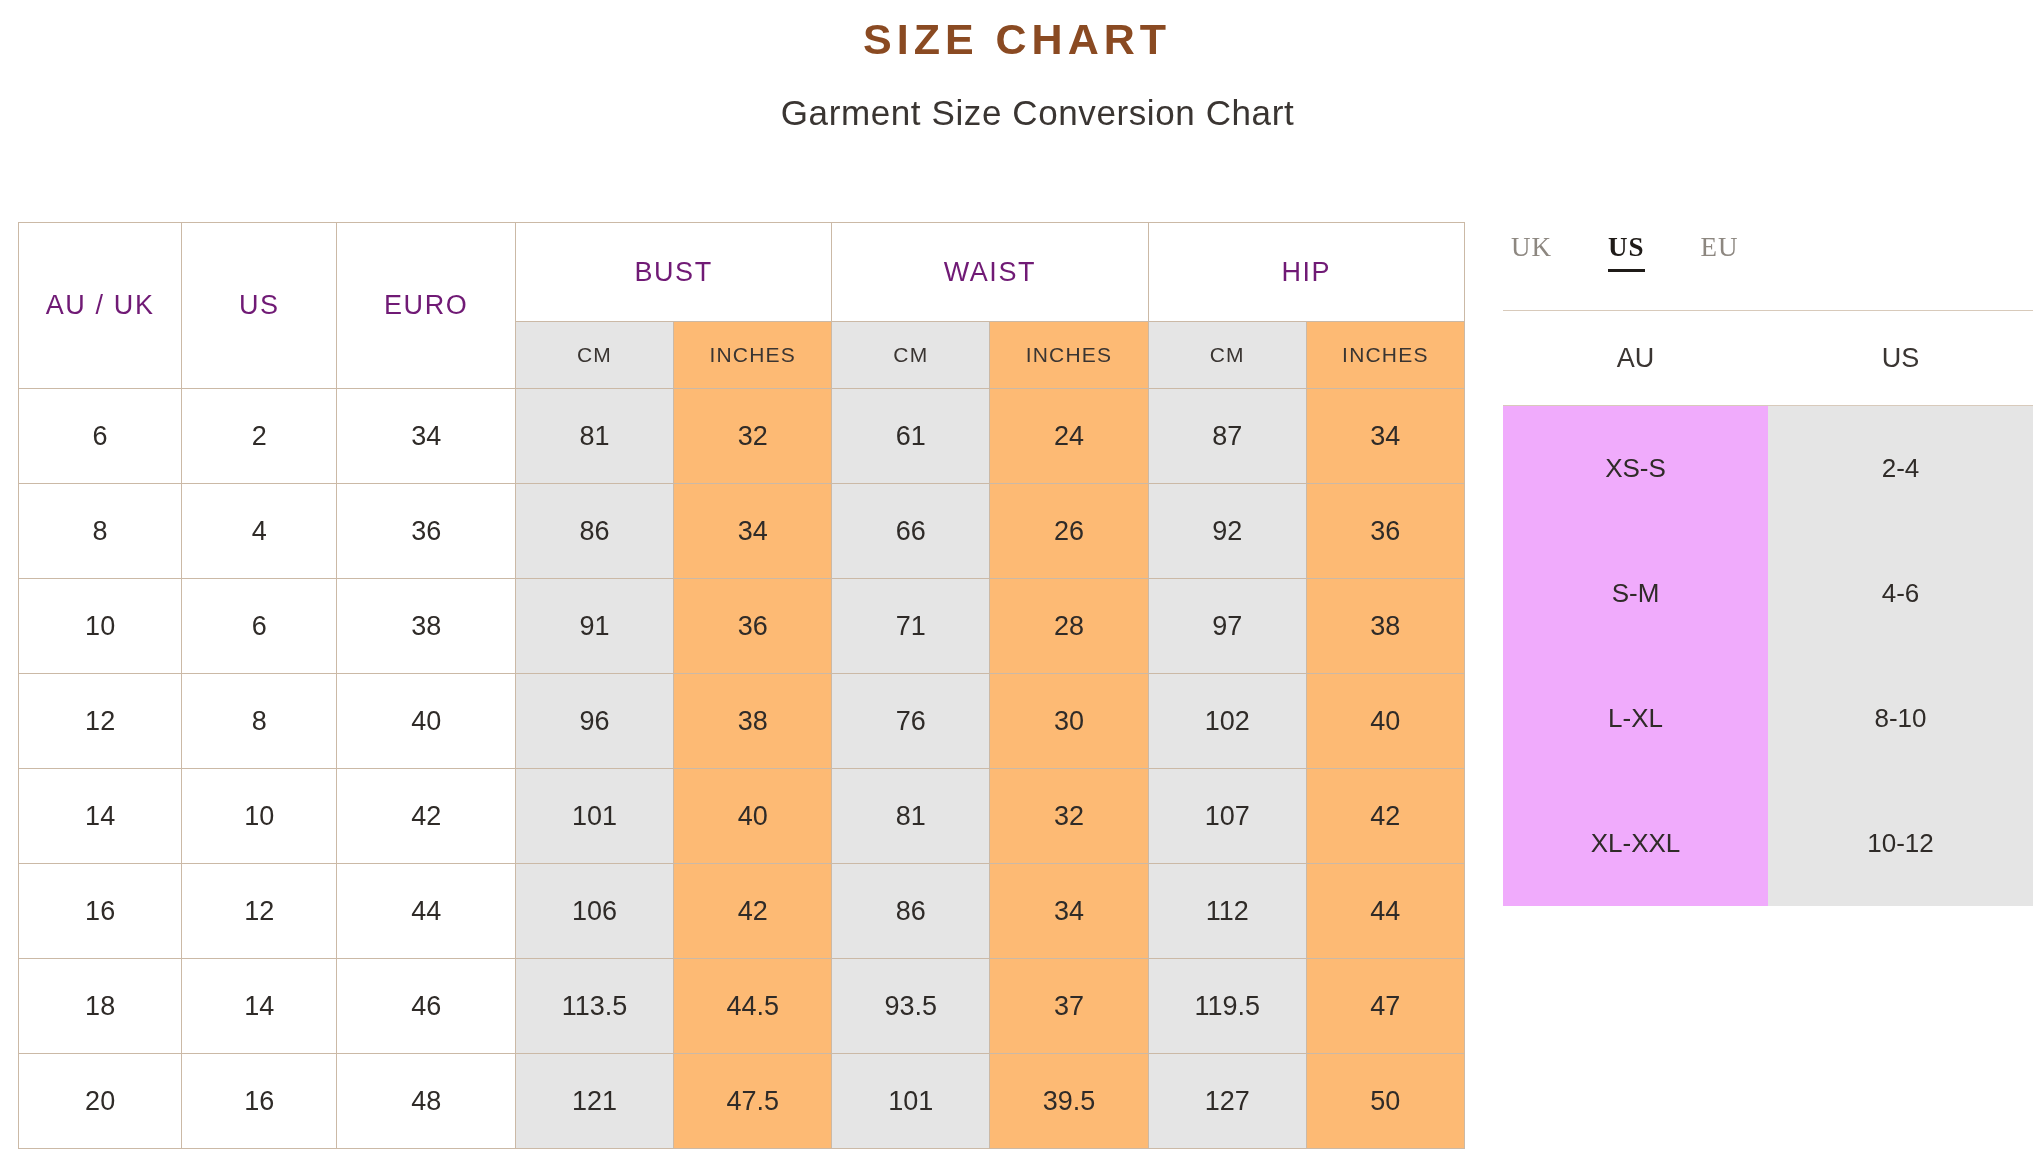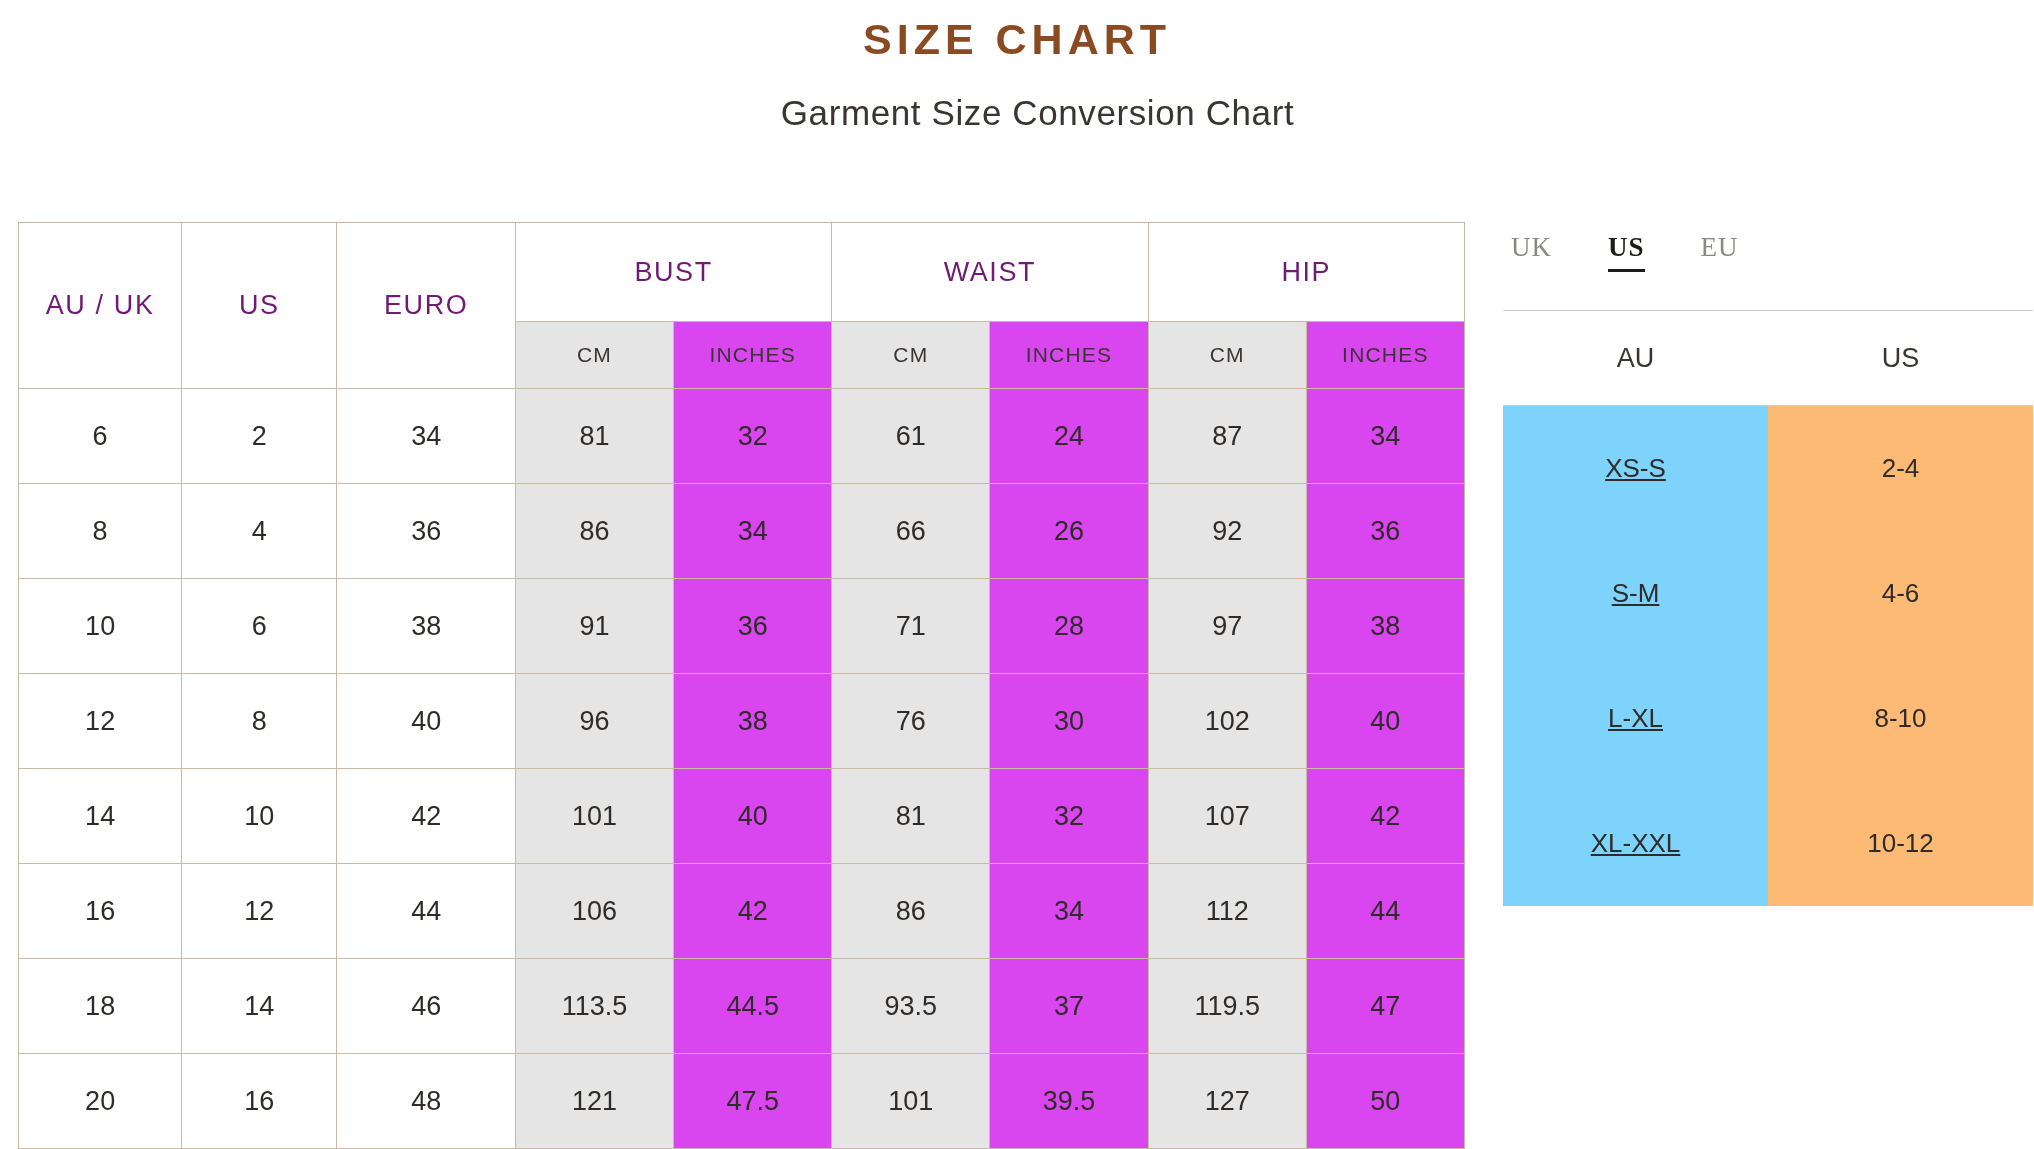--- a/index.html
+++ b/index.html
@@ -85,21 +85,21 @@
     letter-spacing: 1.2px;
     height: 64px;
     color: #3a3532;
   }
   table.size-table td.cell {
     font-size: 27px;
     height: 92px;
   }
   
   .tint-a { background: #e5e5e5; }
-  .tint-b { background: #d946ef; }
+  .tint-b { background: #fdba74; }
   .tint-none { background: #ffffff; }
 
   
   col.c-auuk { width: 160px; }
   col.c-us   { width: 152px; }
   col.c-euro { width: 175px; }
   col.c-m    { width: 155px; }
 
   
   .right-panel {
@@ -145,25 +145,24 @@
     border-top: 1px solid #d8cabb;
   }
   table.mini-table td {
     font-size: 26px;
     height: 123px;
     text-align: center;
     color: #2f2b28;
     vertical-align: middle;
   }
   table.mini-table td.left-col {
-    background: #7dd3fc;
-    text-decoration: underline;
+    background: #f0abfc;
   }
   table.mini-table td.right-col {
-    background: #fdba74;
+    background: #e5e5e5;
     margin-left: 44px;
   }
 </style>
 </head>
 <body>
 
 <div class="page">
 
   <div class="header">
     <div class="title">SIZE CHART</div>

